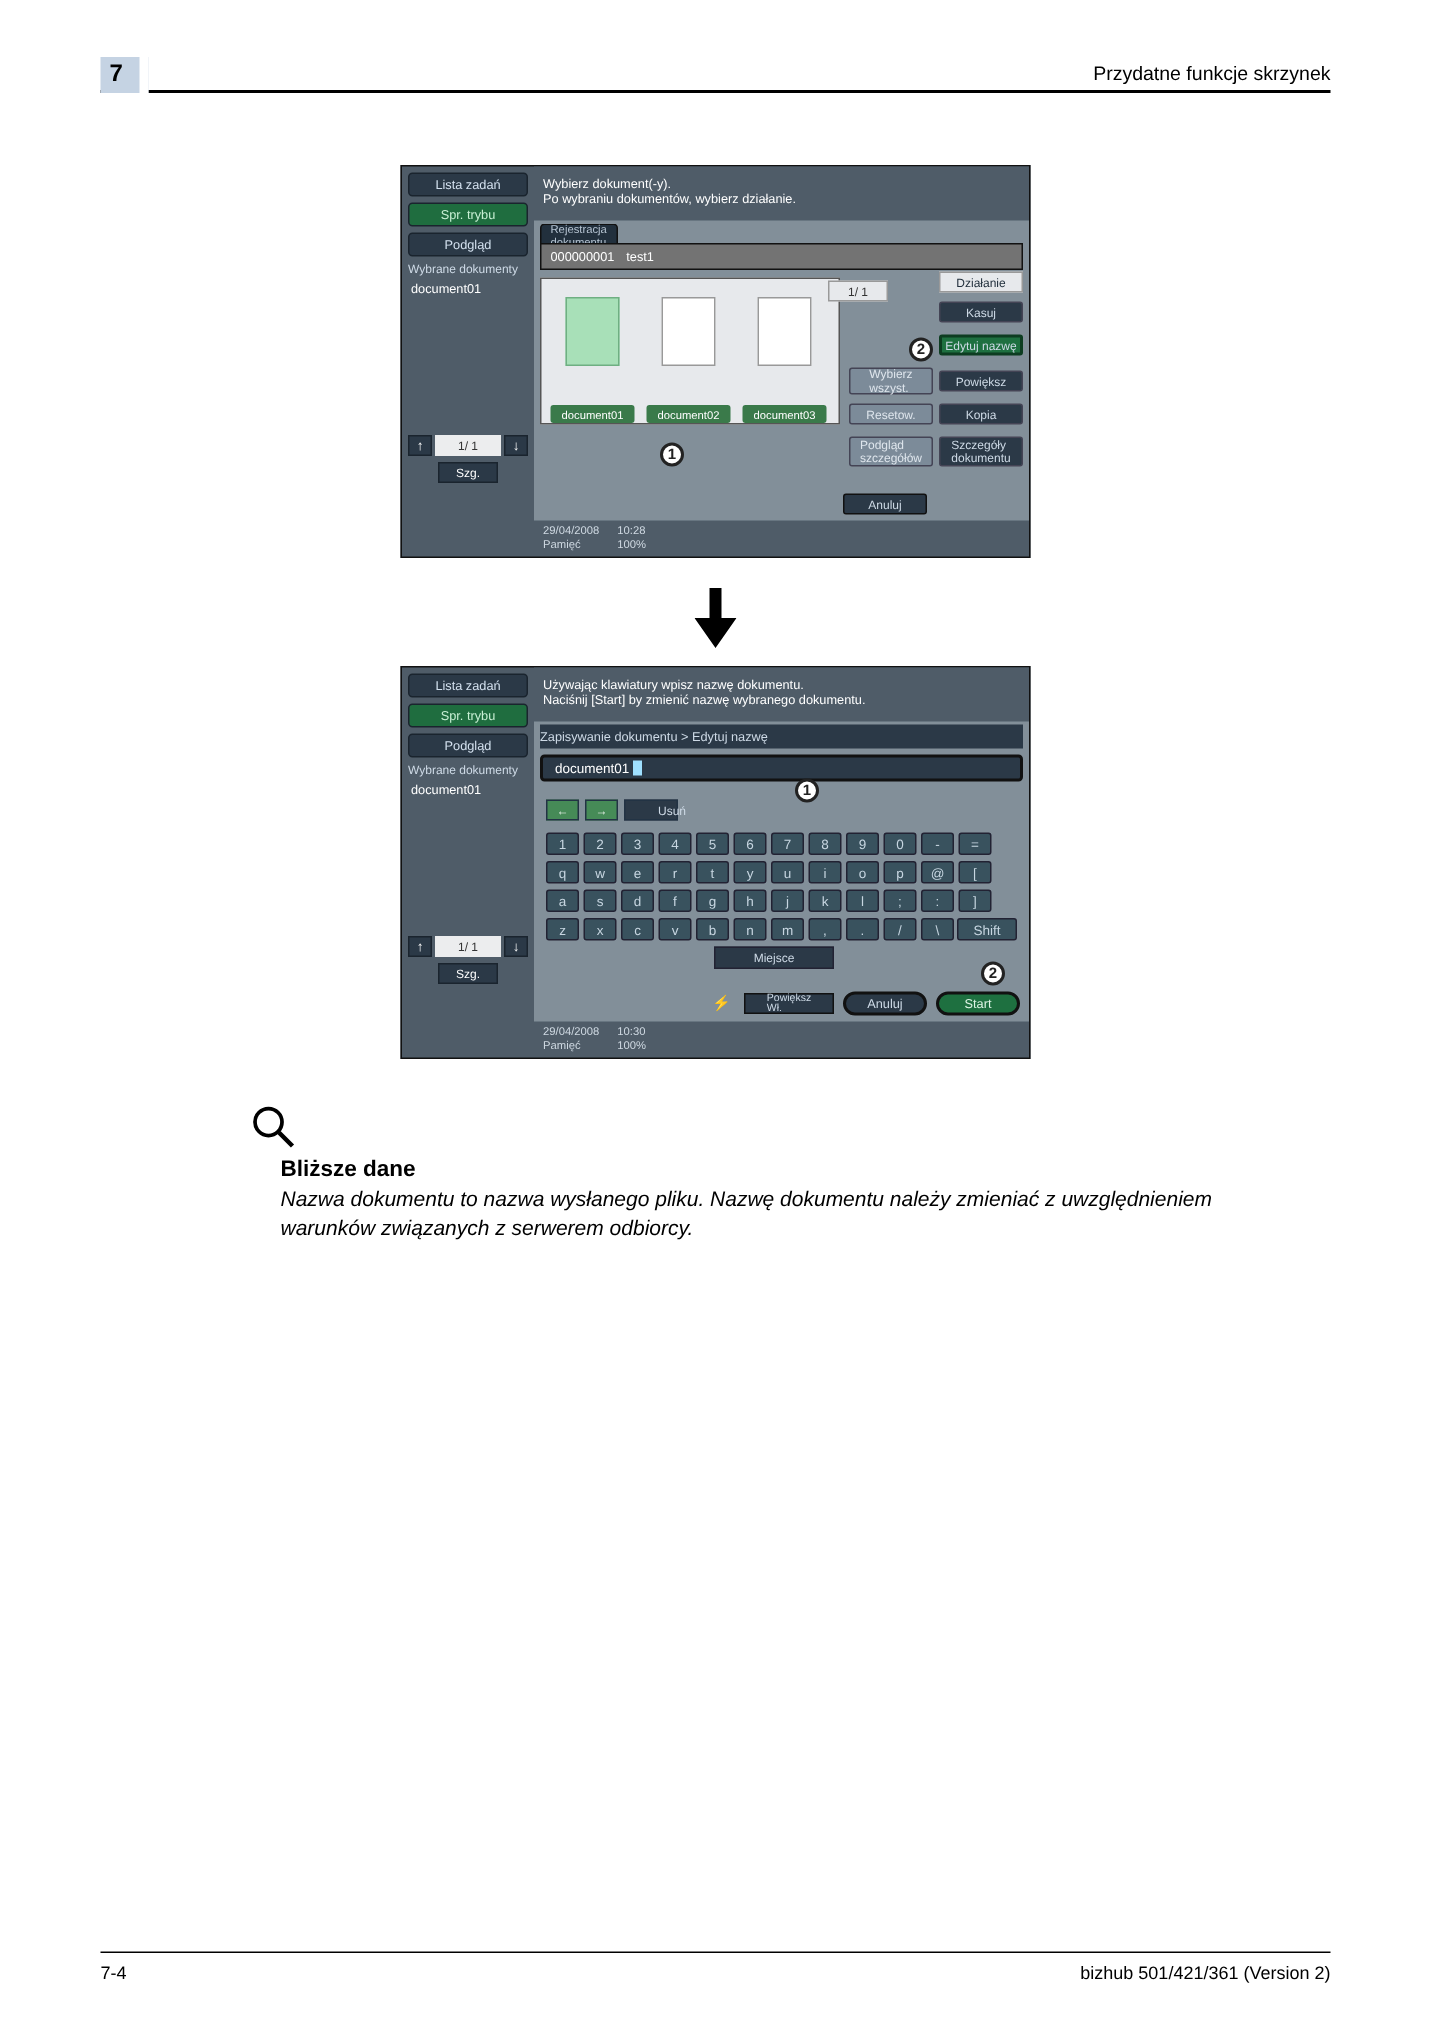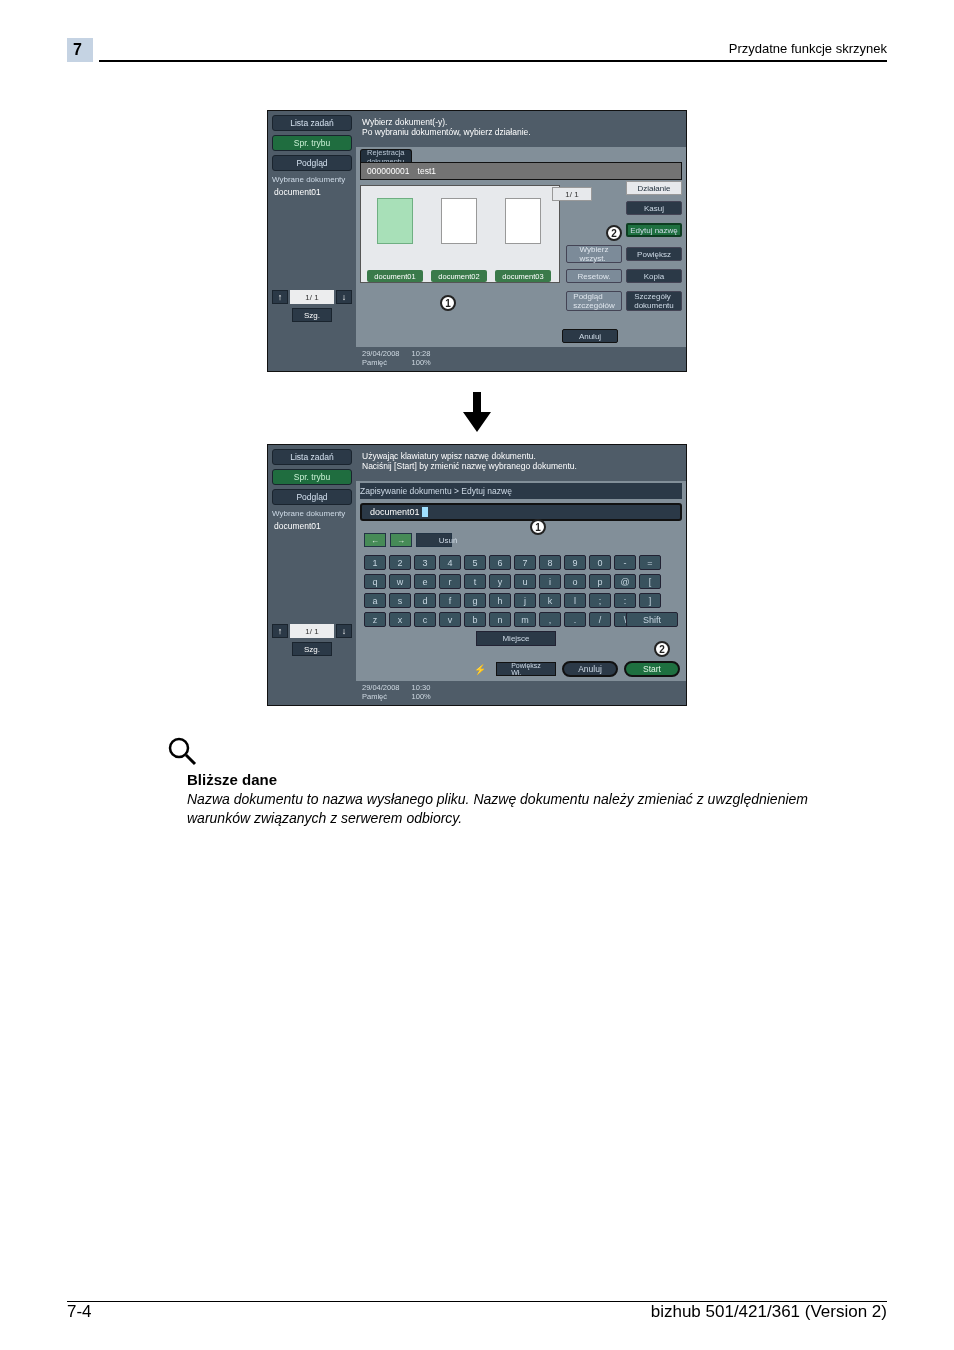--- a/index.html
+++ b/index.html
@@ -45,38 +45,38 @@
 
   
   .kbd-head { position:absolute; left:4px; right:4px; top:2px; height:16px; background:#2b3947; color:#cedae6; font-size:8.5px; display:flex; align-items:center; padding:0 0;}
   .kbd-input { position:absolute; left:4px; right:4px; top:22px; height:18px; background:#2b3947; color:#fff; font-size:9px; display:flex; align-items:center; padding:0 8px; border:2px solid #111; border-radius:3px;}
   .cur { display:inline-block; width:6px; height:10px; background:#9fe0ff; margin-left:2px;}
   .kbctrl { position:absolute; left:8px; top:52px; display:flex; gap:4px;}
   .kbtn { width:22px; height:14px; background:#468b57; border:1px solid #234; display:flex;align-items:center;justify-content:center; color:#e6f0e8; font-size:8px;}
   .kbtn.wide { width:36px; background:#2b3947; color:#cedae6;padding-left:28px;}
   .krow { position:absolute; left:8px; display:flex; gap:3px;}
   .key { width:22px; height:15px; background:#39525e; border:1px solid #223; color:#c7d6e1; font-size:9px; display:flex;align-items:center;justify-content:center; border-radius:2px;}
-  .shift { width:52px; }
+  .shift { width:40px; }
   .miejsce { position:absolute; top:150px; left:120px; width:80px; height:15px; background:#2b3947; border:1px solid #223; color:#cedae6; font-size:8px; display:flex;align-items:center;justify-content:center;}
   .c1b { position:absolute; right:140px; top:38px; width:16px; height:16px; border:2px solid #222; border-radius:50%; background:#fff; display:flex;align-items:center;justify-content:center; font-size:10px; color:#222; font-weight:bold;}
   .c2b { position:absolute; right:16px; top:160px; width:16px; height:16px; border:2px solid #222; border-radius:50%; background:#fff; display:flex;align-items:center;justify-content:center; font-size:10px; color:#222; font-weight:bold;}
   .bot-row { position:absolute; bottom:4px; right:6px; display:flex; gap:6px; align-items:center;}
   .bbtn { width:56px; height:16px; border-radius:8px; display:flex;align-items:center;justify-content:center; font-size:8.5px; border:2px solid #111;}
   .bbtn.anul { background:#2b3947; color:#cedae6;}
   .bbtn.start { background:#1e7040; color:#dff5e5;}
   .pow { width:60px; height:14px; background:#2b3947; color:#cedae6; font-size:7px; display:flex;align-items:center;justify-content:center; border:1px solid #111;}
   .bolt { width:18px; height:14px; display:flex;align-items:center;justify-content:center; font-size:10px;}
 
   .mag { width:30px; height:30px; margin-top:30px; margin-left:100px; }
   .note { margin-left:120px; margin-right:40px; margin-top:4px; font-size:14px; line-height:1.35;}
   .note-head { font-weight:bold; font-size:15px; }
   .note-body { font-style:italic; }
 
   .footer-line { position:absolute; bottom:48px; left:67px; right:67px; height:1px; background:#000;}
-  .footer { position:absolute; bottom:28px; left:67px; right:67px; display:flex; justify-content:space-between; font-size:17px;}
+  .footer { position:absolute; bottom:28px; left:67px; right:67px; display:flex; justify-content:space-between; font-size:12px;}
 </style>
 </head>
 <body>
 
 <div class="chapter-bar">
   <div class="chapter-badge">7</div>
   <div class="hdr-right">Przydatne funkcje skrzynek</div>
 </div>
 
 <div class="content">

